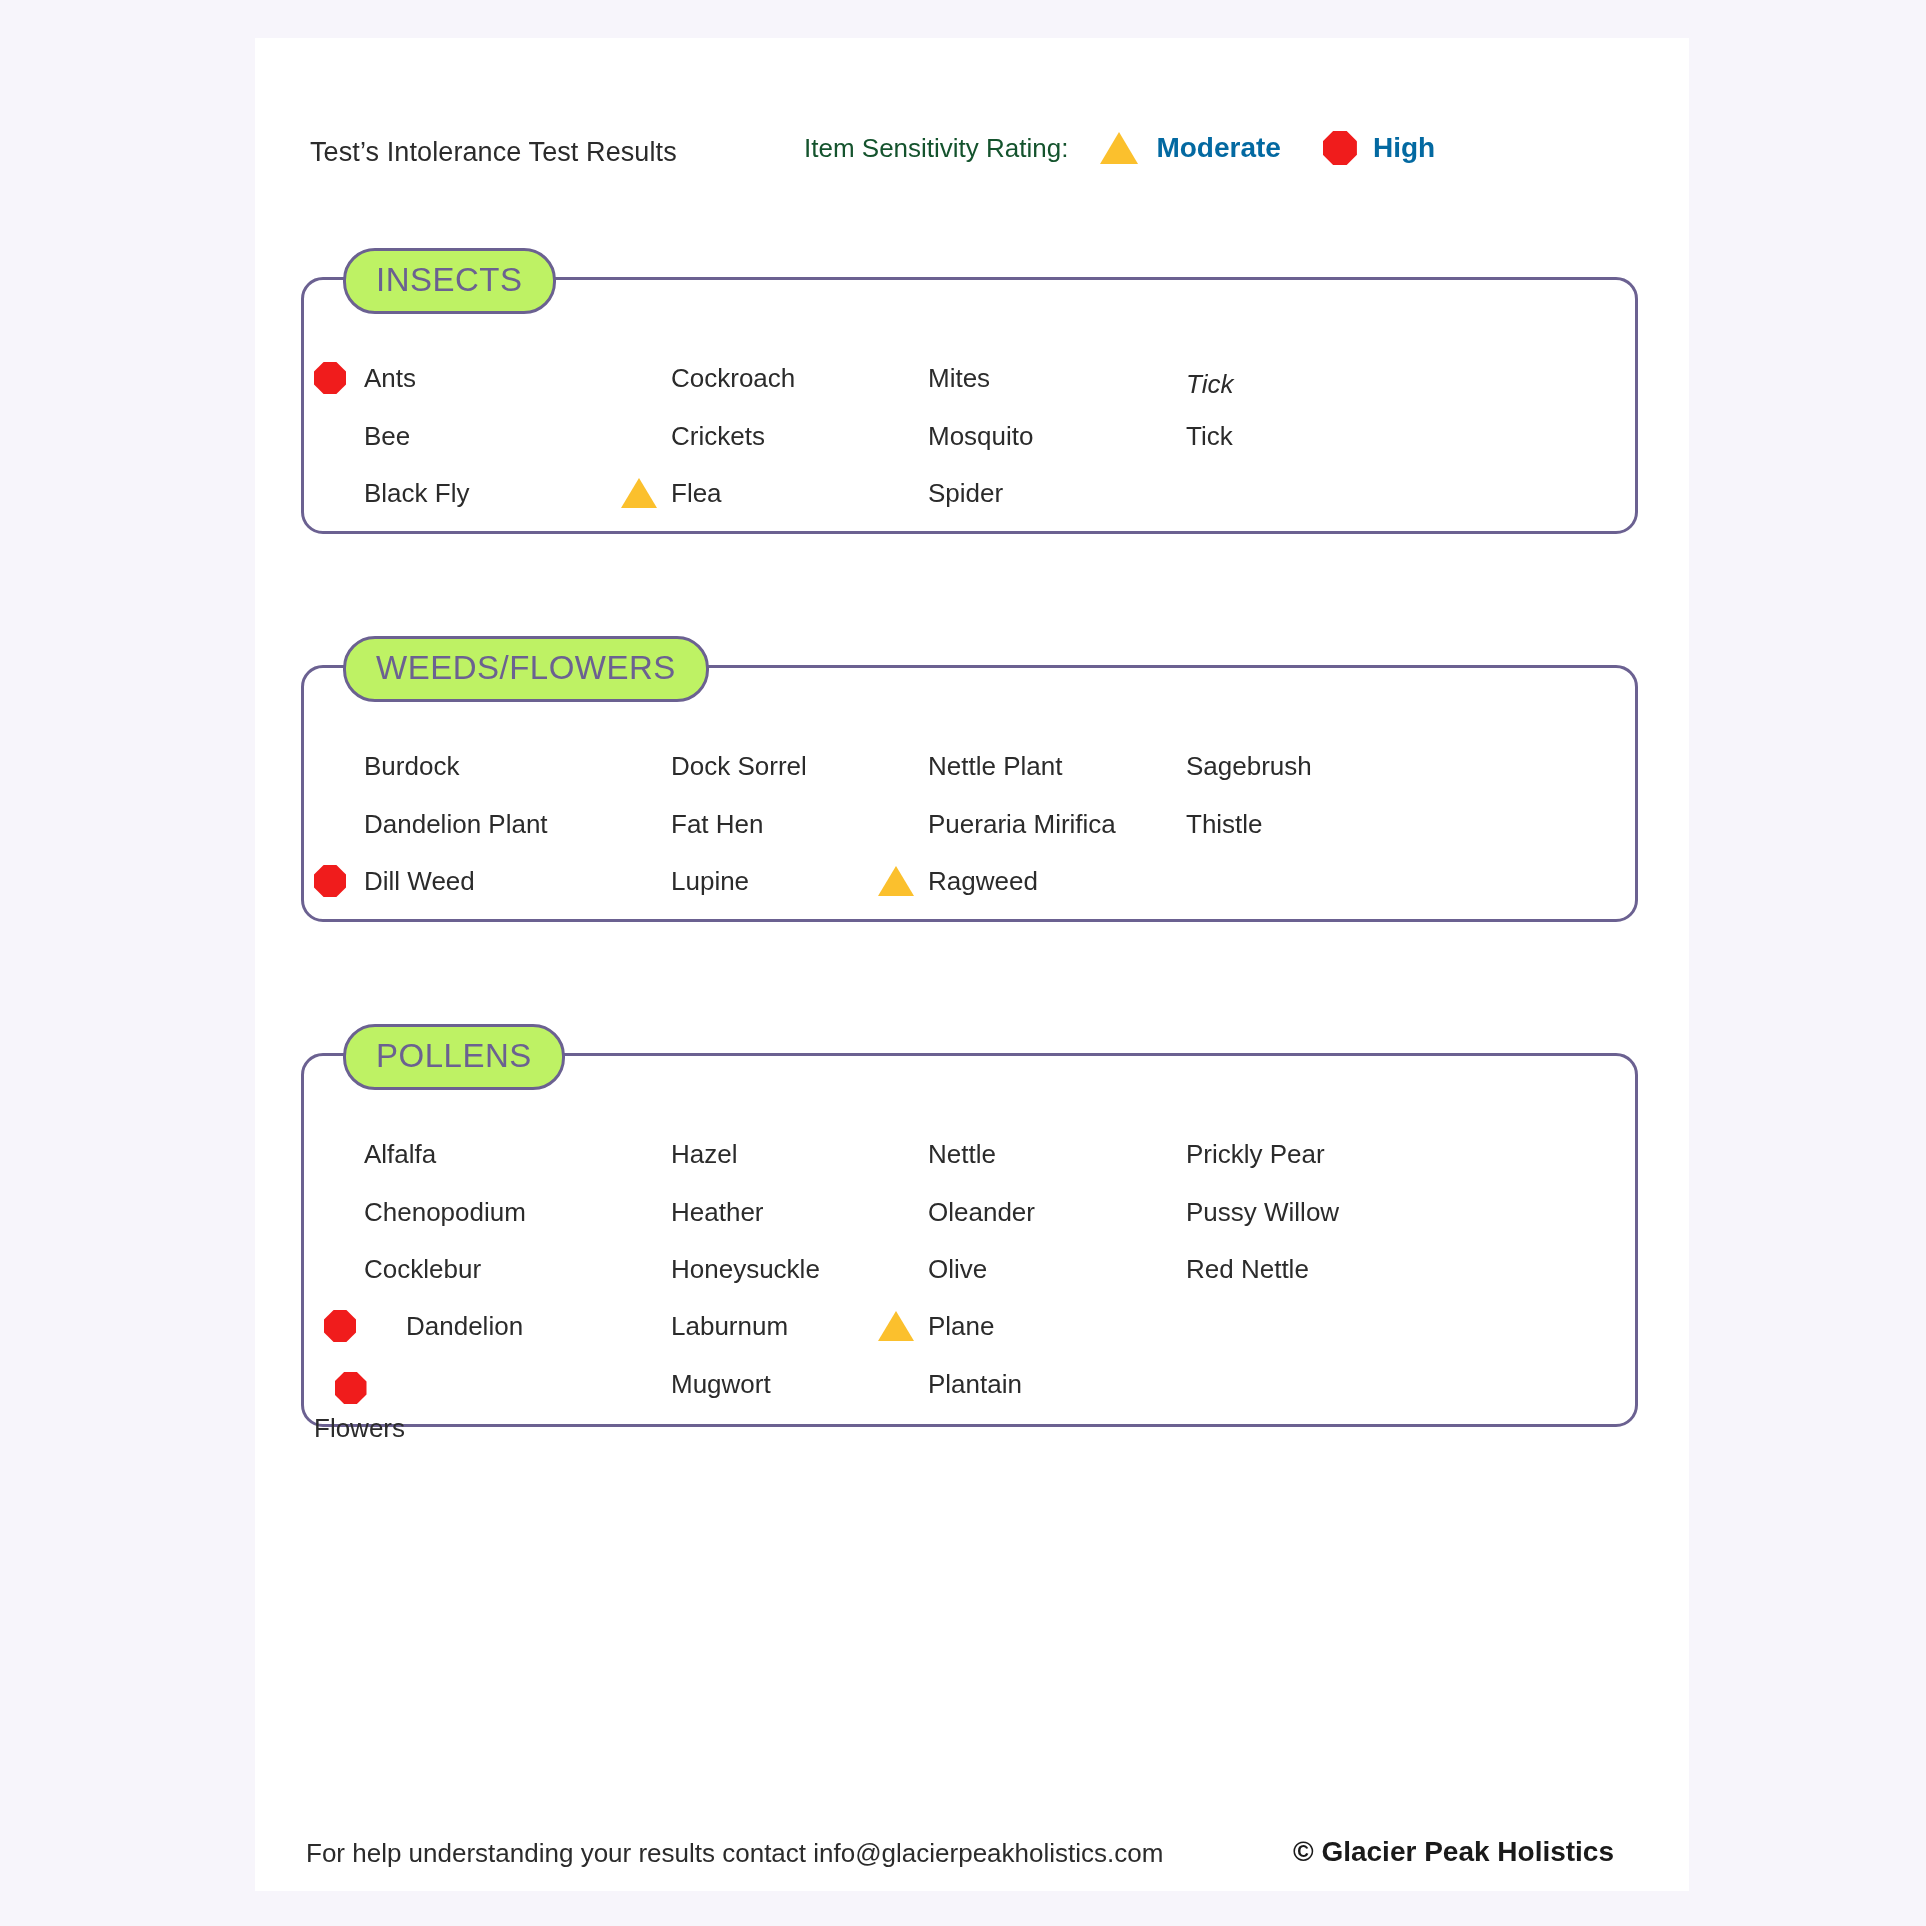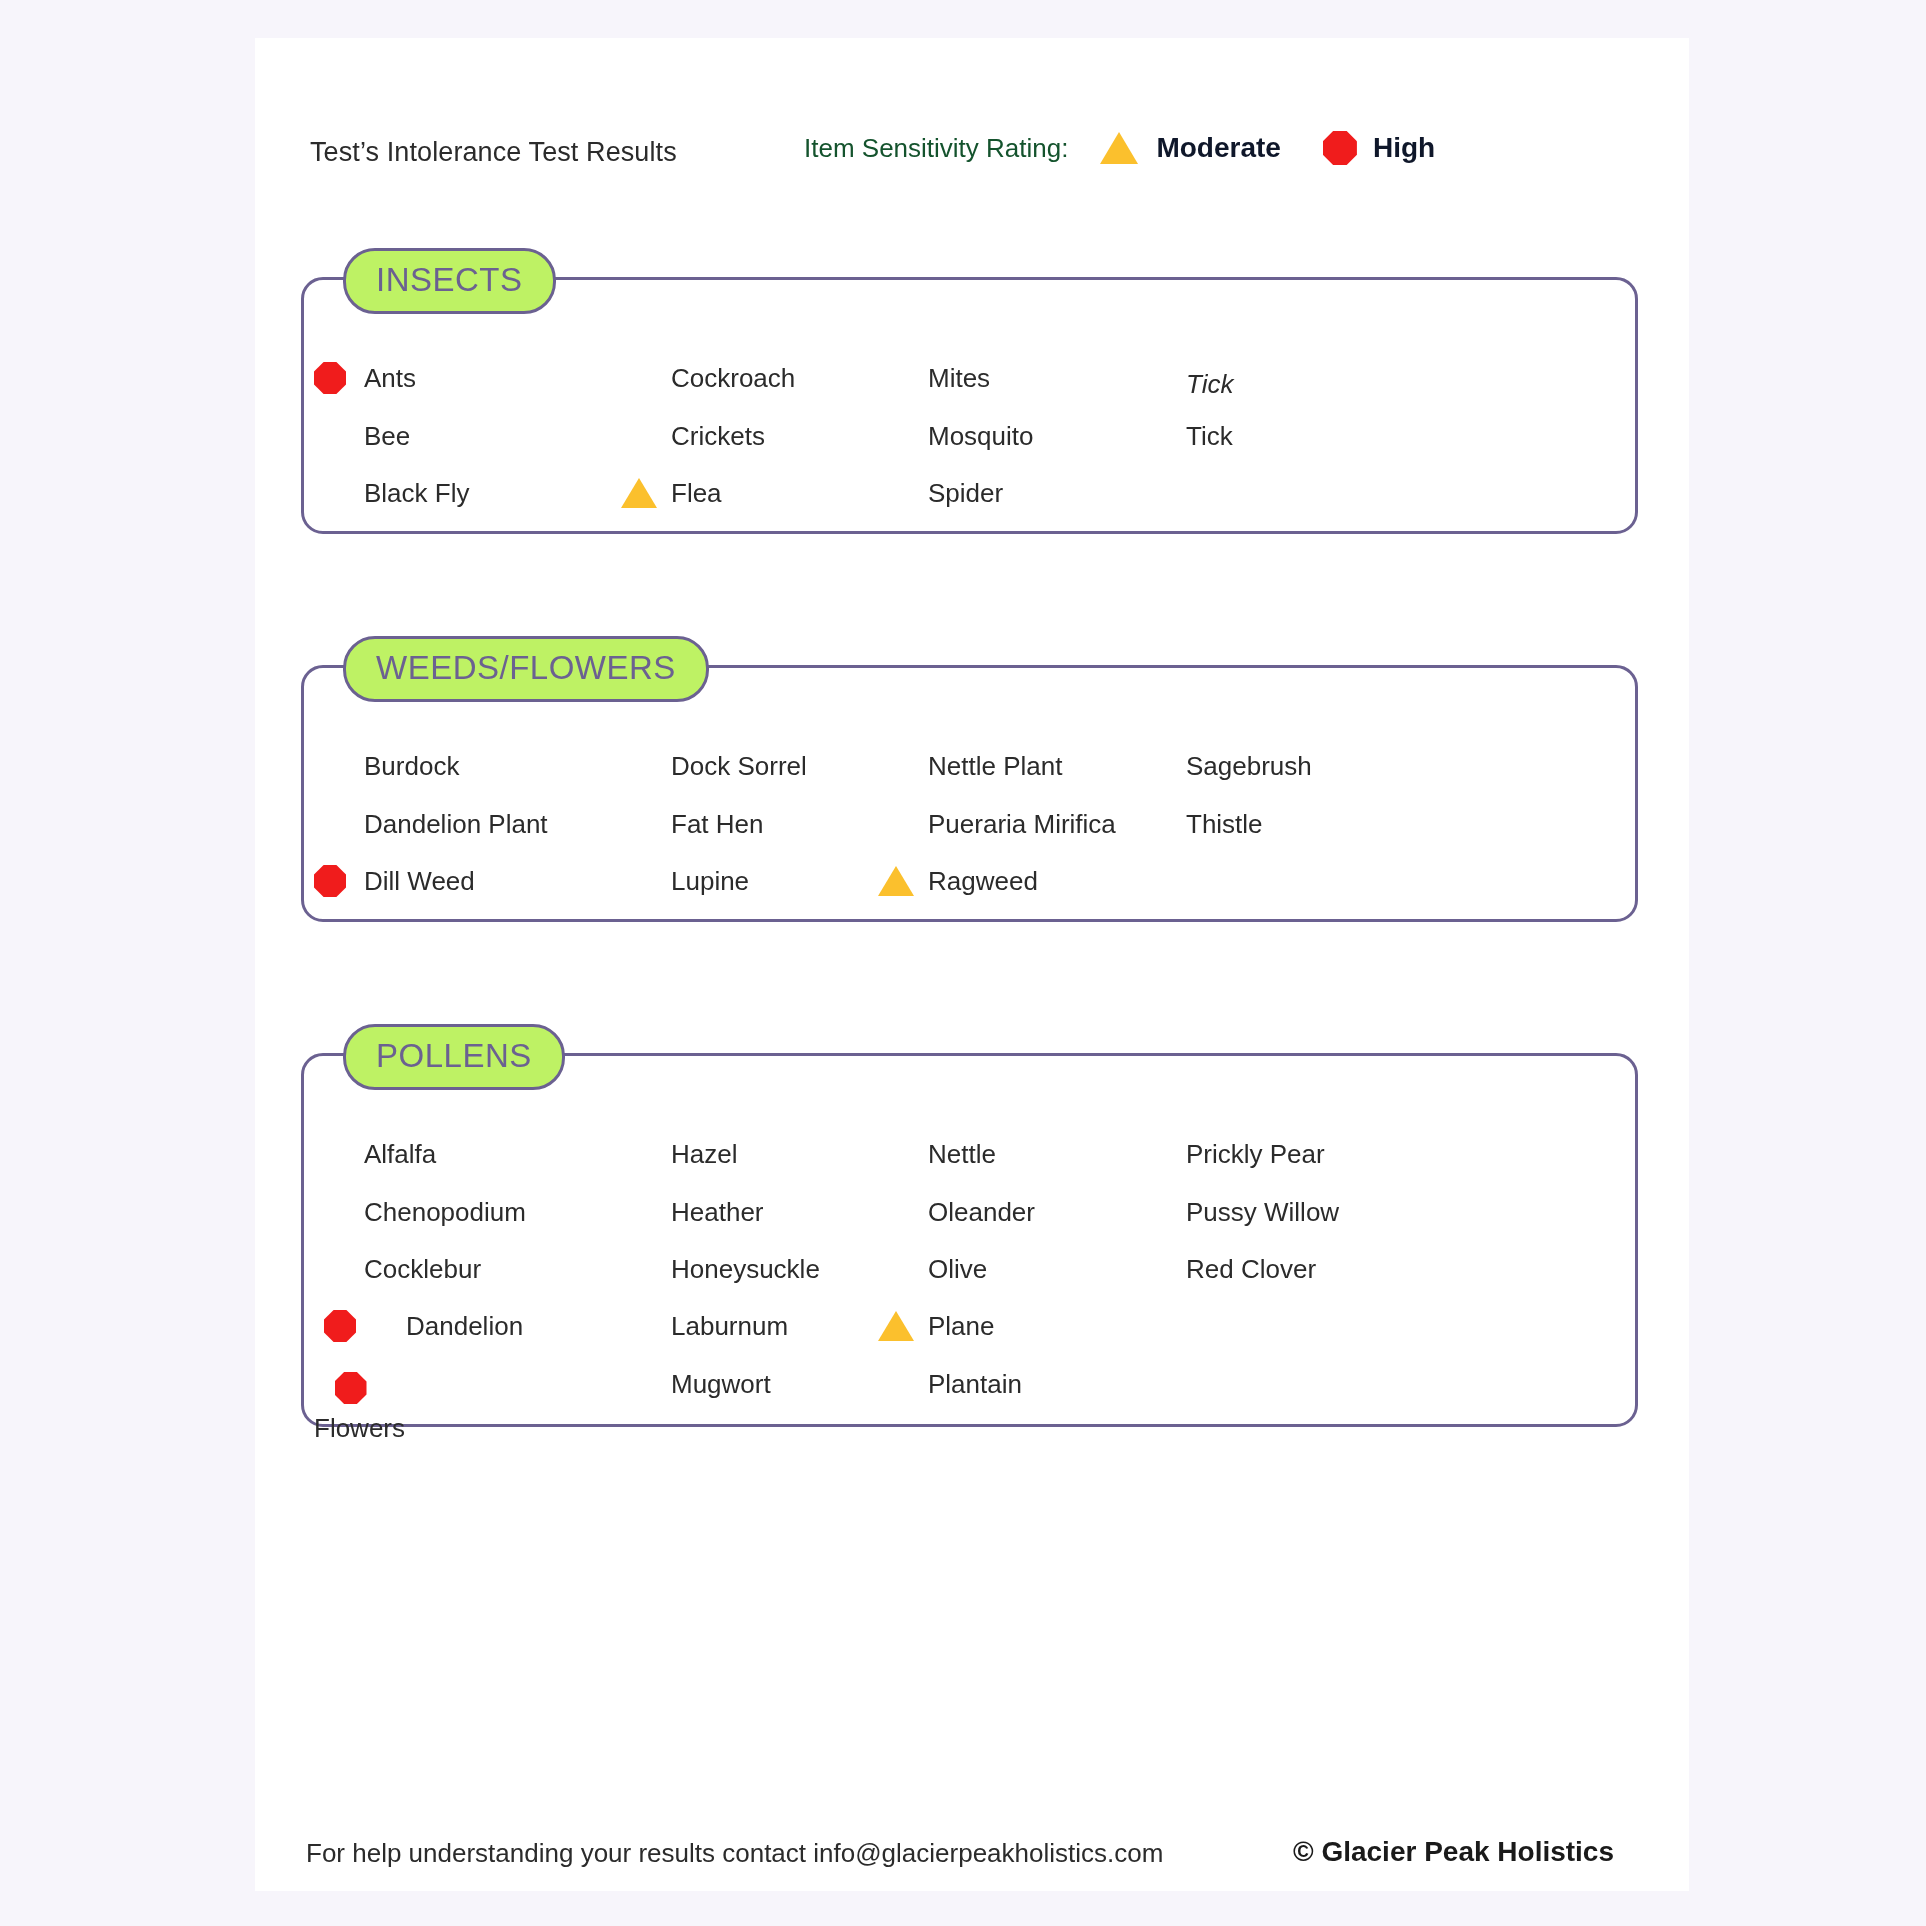--- a/index.html
+++ b/index.html
@@ -43,21 +43,21 @@
     white-space: nowrap;
   }
   .legend-label {
     font-size: 26px;
     font-weight: normal;
     color: #14532d;
   }
   .legend-text {
     font-size: 28px;
     font-weight: bold;
-    color: #0f172a;
+    color: #0369a1;
   }
   .tri {
     width: 0;
     height: 0;
     border-left: 19px solid transparent;
     border-right: 19px solid transparent;
     border-bottom: 32px solid #fbc02d;
     display: inline-block;
   }
   .oct {
@@ -347,21 +347,21 @@
               <div class="item" style="left: 832px; top: 77px;">
                 <span class="marker"></span>
                 <span class="name">Prickly Pear</span>
               </div>
               <div class="item" style="left: 832px; top: 135px;">
                 <span class="marker"></span>
                 <span class="name">Pussy Willow</span>
               </div>
               <div class="item" style="left: 832px; top: 192px;">
                 <span class="marker"></span>
-                <span class="name">Red Clover</span>
+                <span class="name">Red Nettle</span>
               </div>
             </div>
           </div>
           <div class="section-tab"><span>POLLENS</span></div>
         </div>
       </div>
 
     <div class="footer-left">For help understanding your results contact info@glacierpeakholistics.com</div>
     <div class="footer-right">© Glacier Peak Holistics</div>
   </div>

